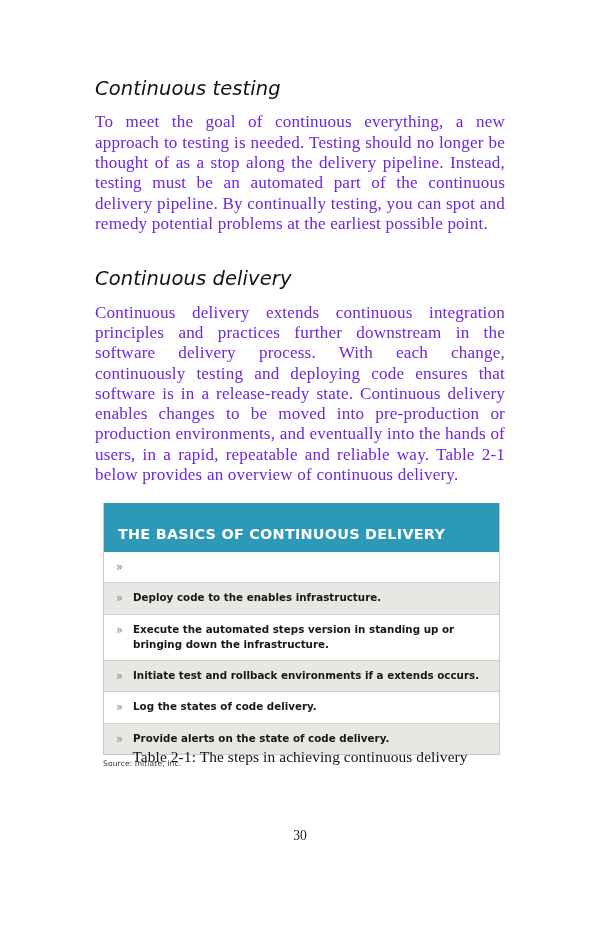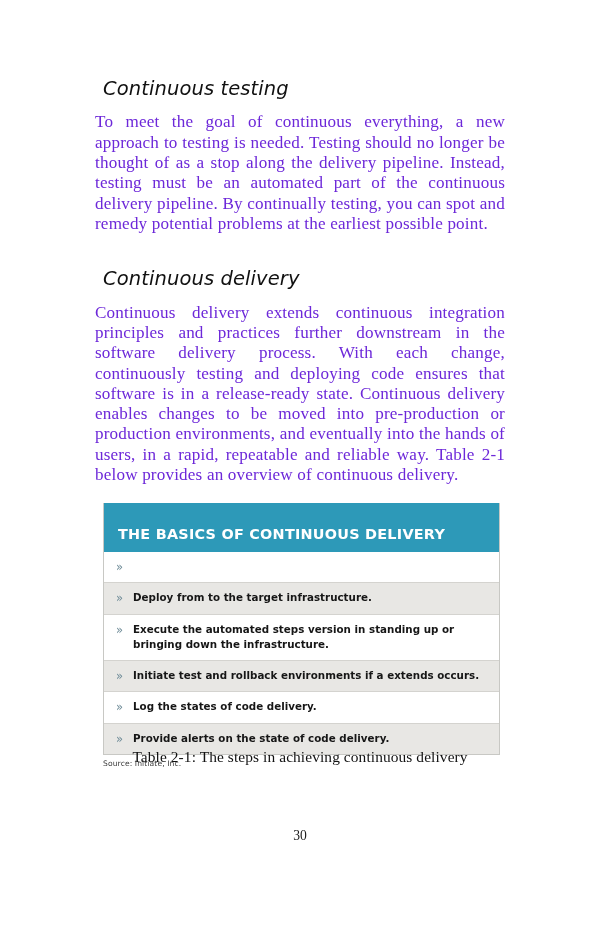--- a/index.html
+++ b/index.html
@@ -32,21 +32,21 @@
     width: 410px;
   }
 
   h2.section-heading {
     font-family: "DejaVu Sans", "Liberation Sans", sans-serif;
     font-style: italic;
     font-weight: 400;
     font-size: 19.5px;
     line-height: 1.1;
     letter-spacing: 0.1px;
-    margin: 0 0 13px 8px;
+    margin: 0 0 13px 0;
     color: #111111;
   }
 
   h2.section-heading.second {
     margin-top: 34px;
   }
 
   p.body-text {
     font-family: "Liberation Serif", "DejaVu Serif", serif;
     font-size: 17.1px;
@@ -172,21 +172,21 @@
     <div class="cd-table">
 
       <div class="cd-table-header">THE BASICS OF CONTINUOUS DELIVERY</div>
 
       <div class="cd-row odd">
         <span class="cd-bullet">»</span>
       </div>
 
       <div class="cd-row even">
         <span class="cd-bullet">»</span>
-        <span class="cd-text">Deploy from to the target infrastructure.</span>
+        <span class="cd-text">Deploy code to the enables infrastructure.</span>
       </div>
 
       <div class="cd-row odd">
         <span class="cd-bullet">»</span>
         <span class="cd-text">Execute the automated steps version in standing up or bringing down the infrastructure.</span>
       </div>
 
       <div class="cd-row even">
         <span class="cd-bullet">»</span>
         <span class="cd-text">Initiate test and rollback environments if a extends occurs.</span>

